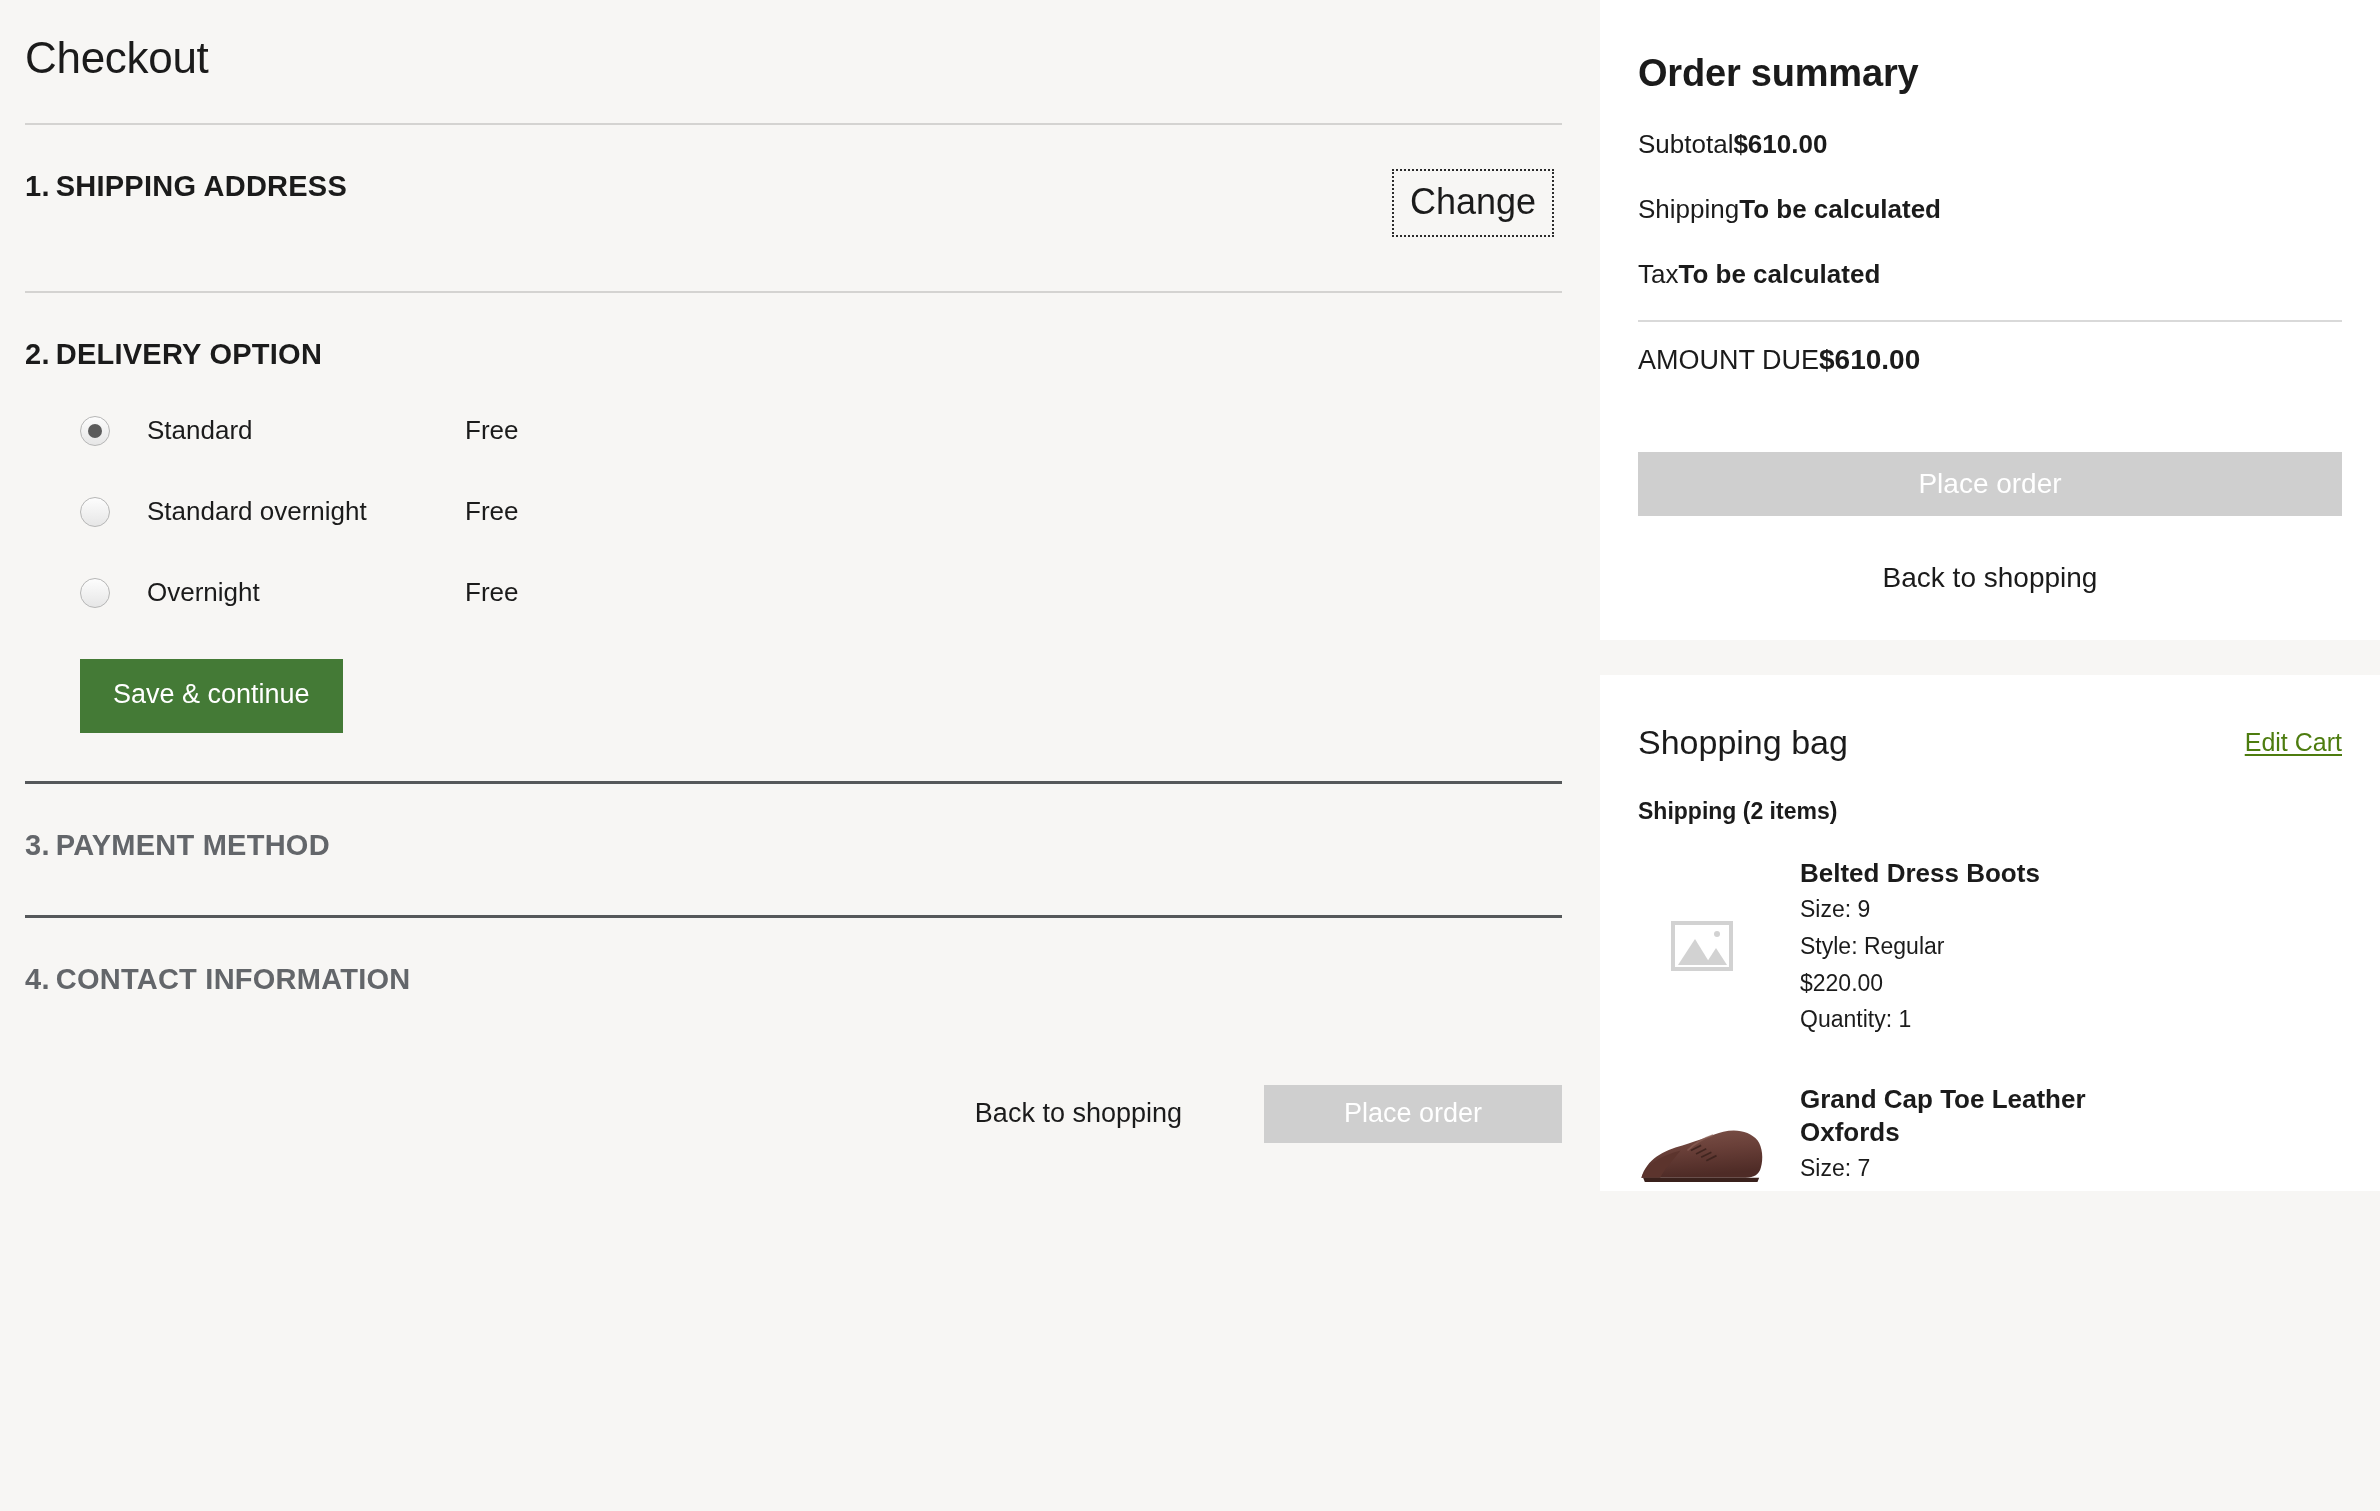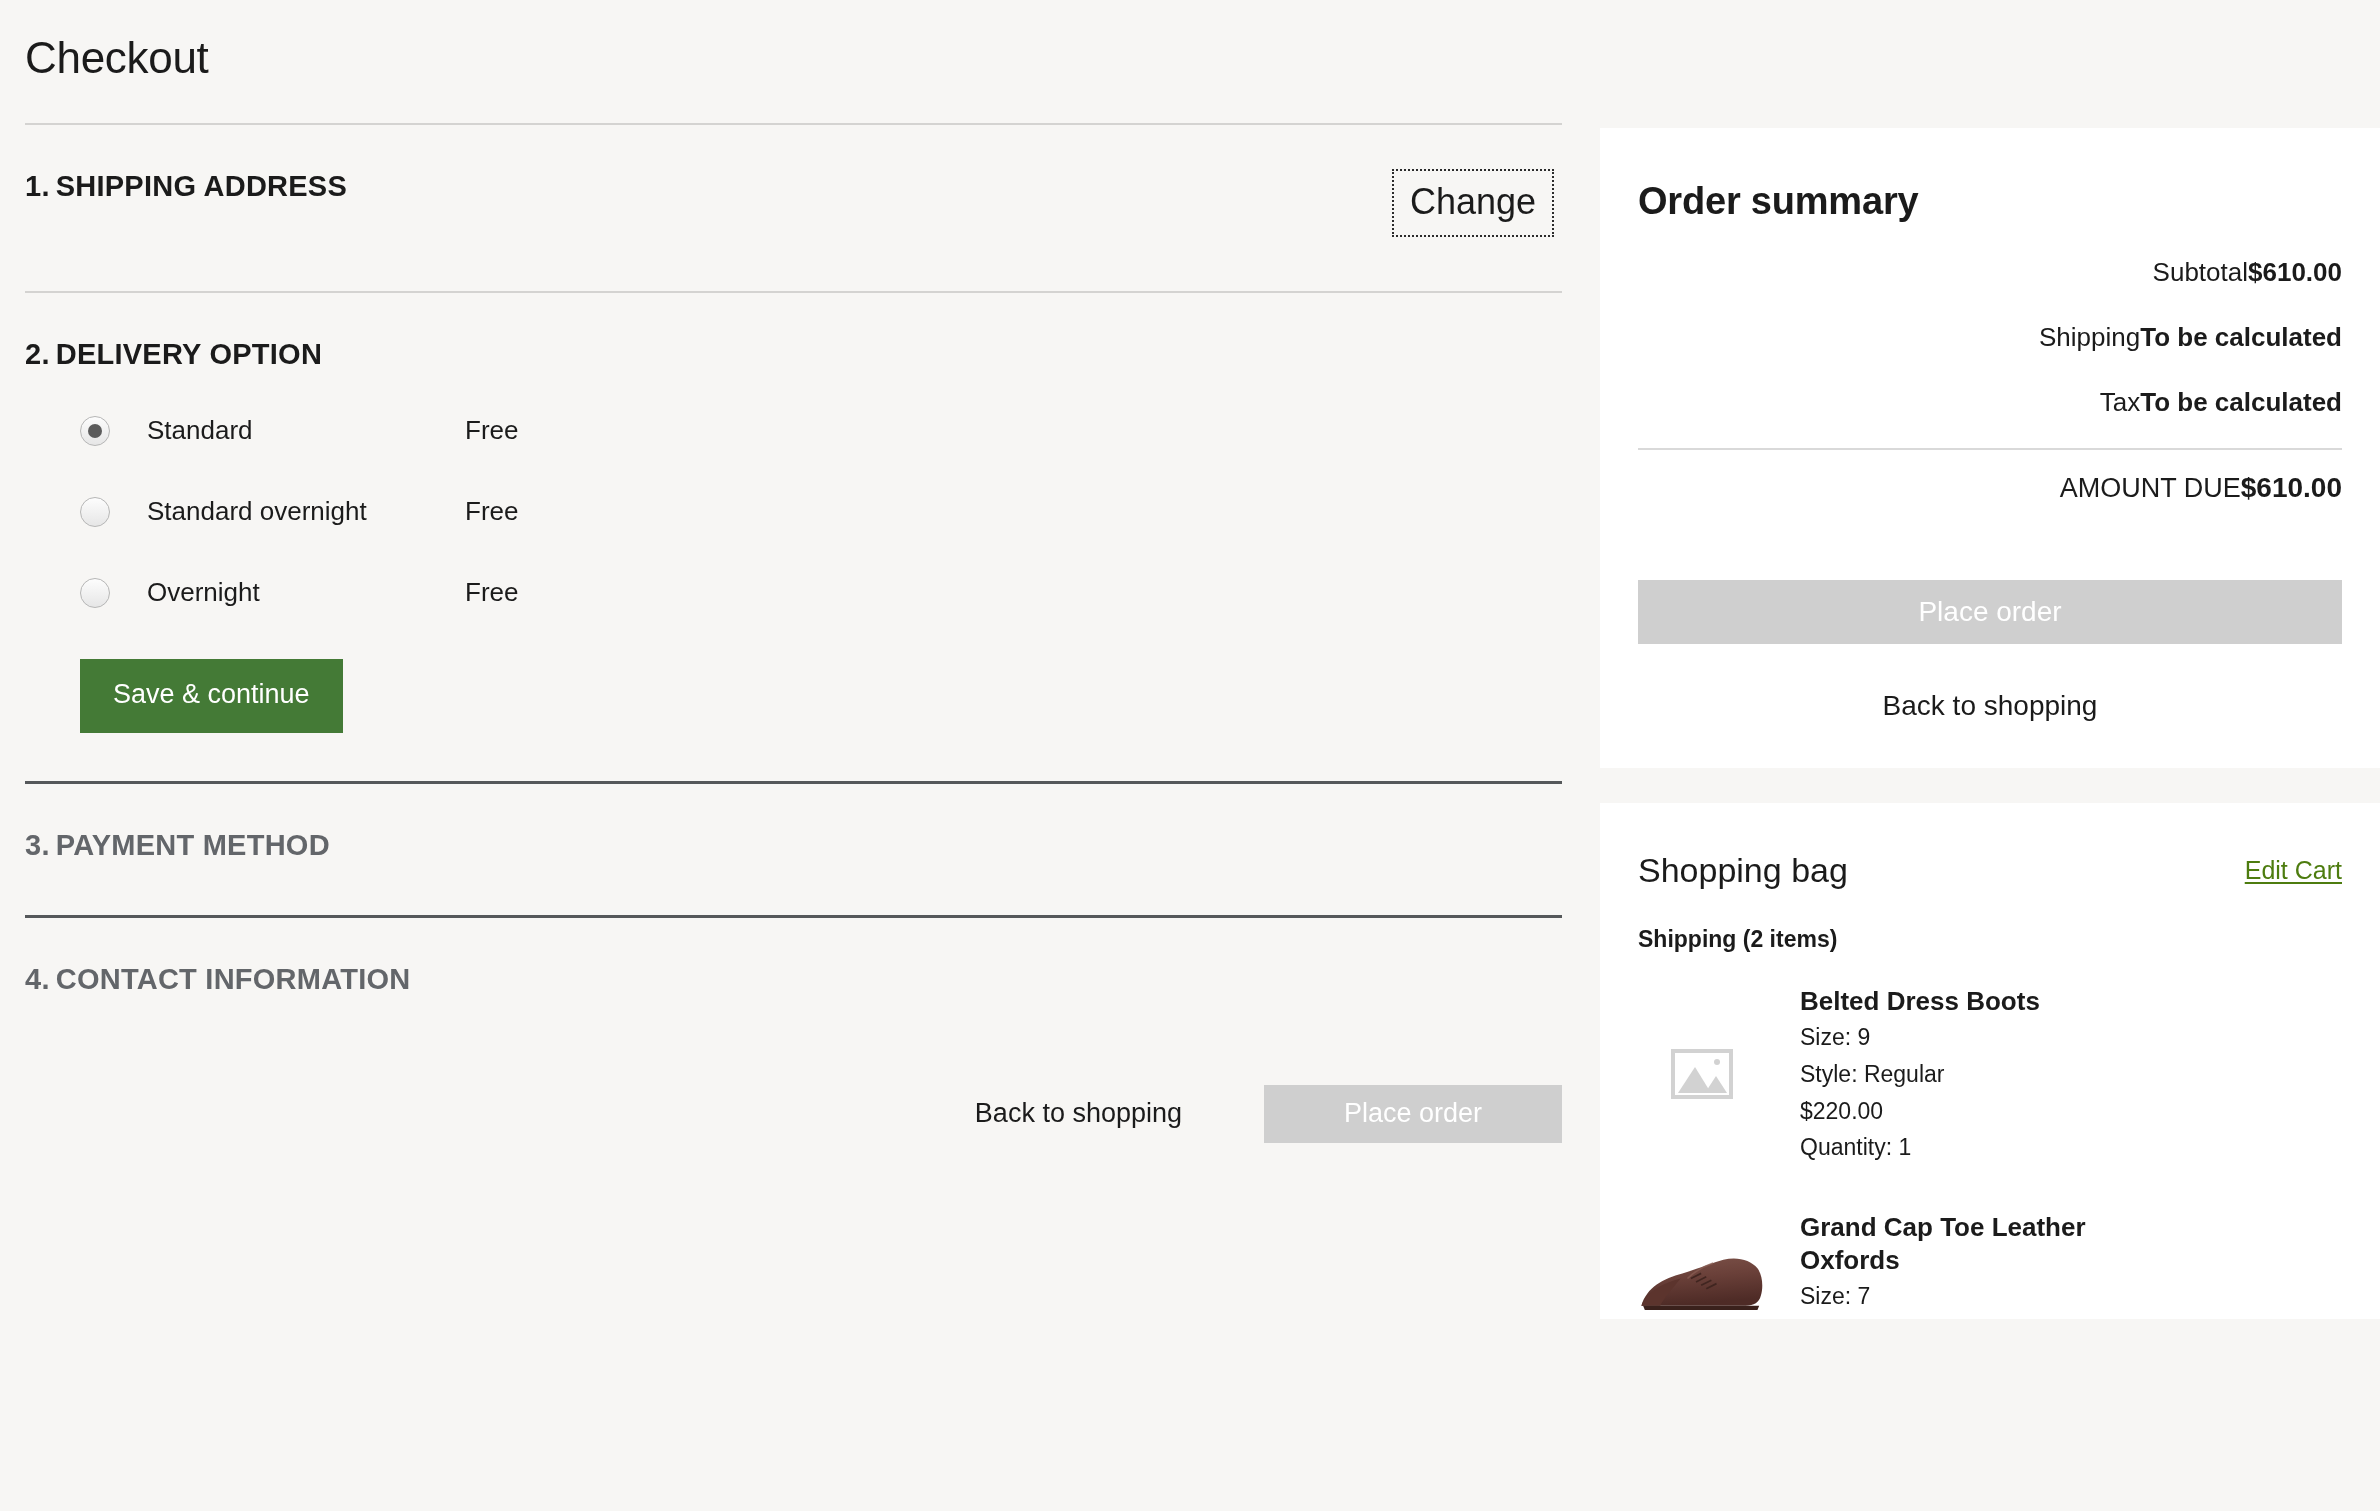--- a/index.html
+++ b/index.html
@@ -172,40 +172,39 @@
     font-size: 27px;
     width: 298px;
     height: 58px;
     cursor: default;
   }
 
   
   #right-col {
     width: 780px;
     flex: 0 0 780px;
-    padding-top: 128px;
   }
 
   .card {
     background: #ffffff;
     padding: 0 38px;
   }
 
   .card-title {
     font-size: 38px;
     font-weight: 700;
     color: #1b1b1b;
     letter-spacing: -0.2px;
   }
 
   .summary-card { padding: 52px 38px 46px 38px; }
 
   .sum-row {
     display: flex;
-    justify-content: flex-end;
+    justify-content: flex-start;
     align-items: baseline;
     margin-top: 34px;
   }
   .sum-label { font-size: 26px; color: #1b1b1b; }
   .sum-value { font-size: 26px; font-weight: 700; color: #1b1b1b; }
 
   .sum-divider {
     height: 2px;
     background: #d9d9d9;
     margin-top: 30px;

